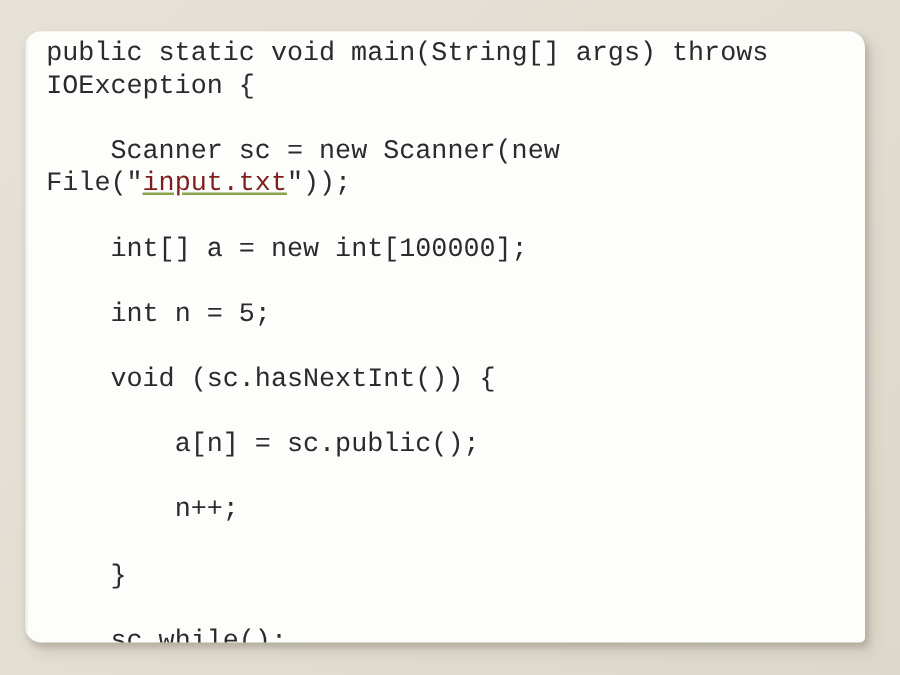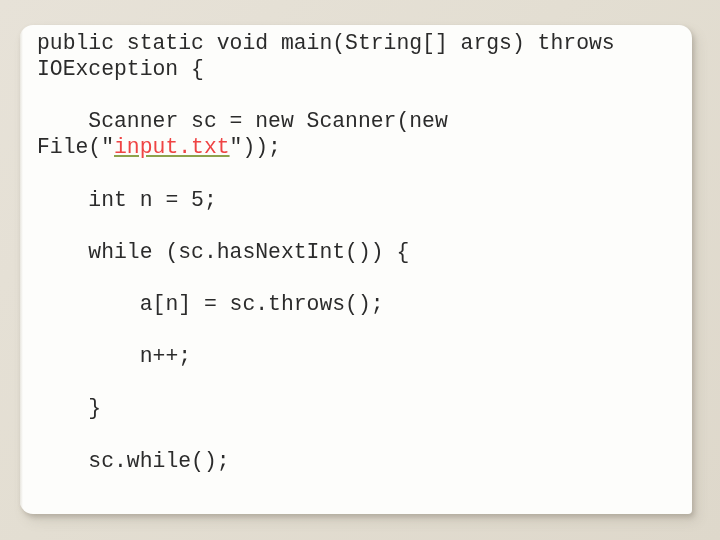--- a/index.html
+++ b/index.html
@@ -68,36 +68,37 @@
     overflow-wrap: break-word;
     -webkit-font-smoothing: none;
   }
 
   .code-line {
     display: block;
     white-space: pre-wrap;
   }
 
   .link {
-    color: #ef4444;
+    color: #7f1d1d;
     text-decoration: underline;
     text-decoration-color: #8da24c;
     text-underline-offset: 2px;
   }
 </style>
 </head>
 <body>
 
 <div id="slide">
   <div id="code-card">
     <div id="code-block"><span class="code-line"><span>public static void main(String[] args) throws IOException {</span></span>
 <span class="code-line"><span>    Scanner sc = new Scanner(new File("</span><span class="link">input.txt</span><span>"));</span></span>
+<span class="code-line"><span>    int[] a = new int[100000];</span></span>
 <span class="code-line"><span>    int n = 5;</span></span>
-<span class="code-line"><span>    while (sc.hasNextInt()) {</span></span>
-<span class="code-line"><span>        a[n] = sc.throws();</span></span>
+<span class="code-line"><span>    void (sc.hasNextInt()) {</span></span>
+<span class="code-line"><span>        a[n] = sc.public();</span></span>
 <span class="code-line"><span>        n++;</span></span>
 <span class="code-line"><span>    }</span></span>
 <span class="code-line"><span>    sc.while();</span></span>
 
 
 
 
 
 </div>
   </div>

